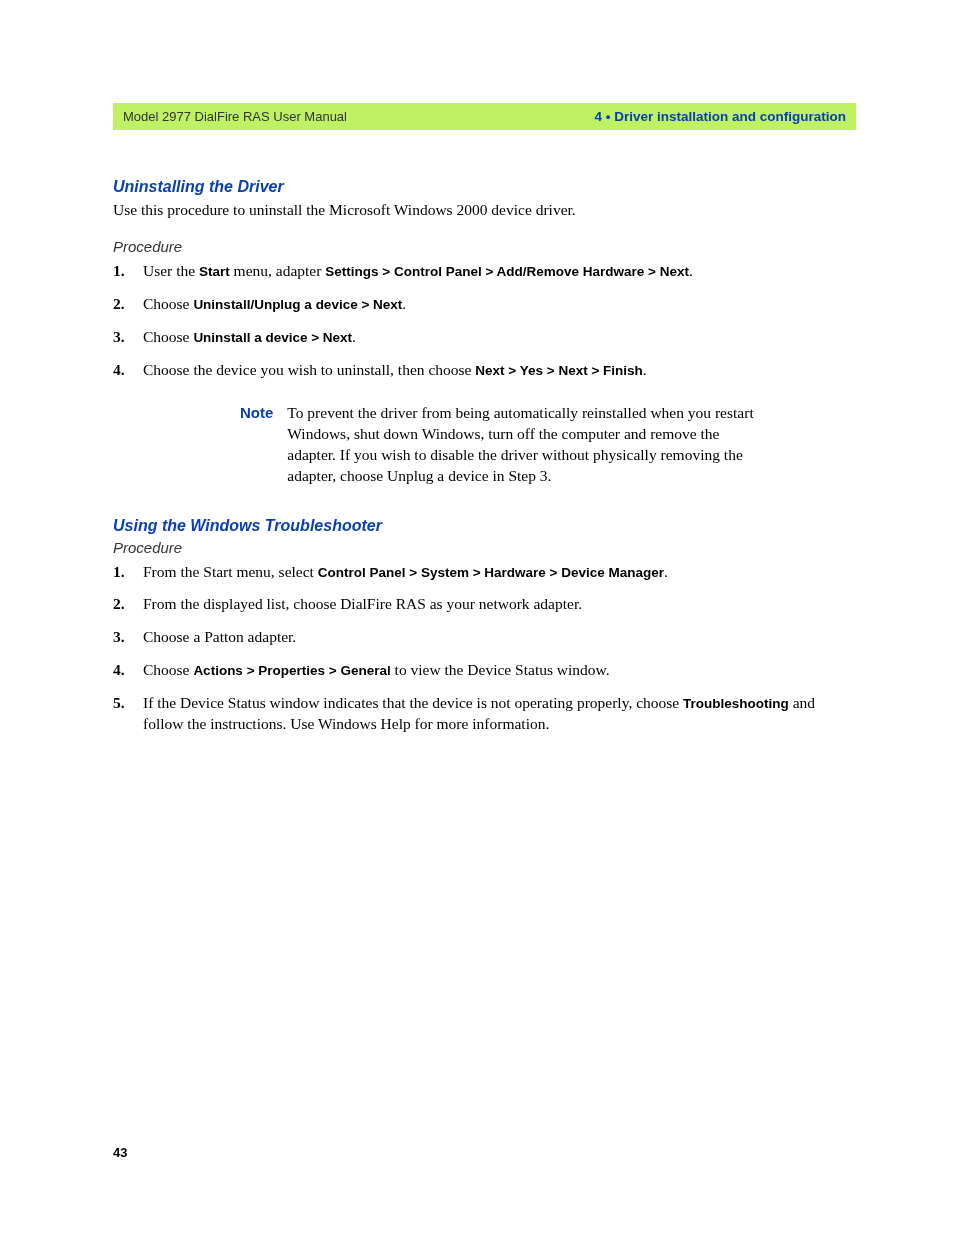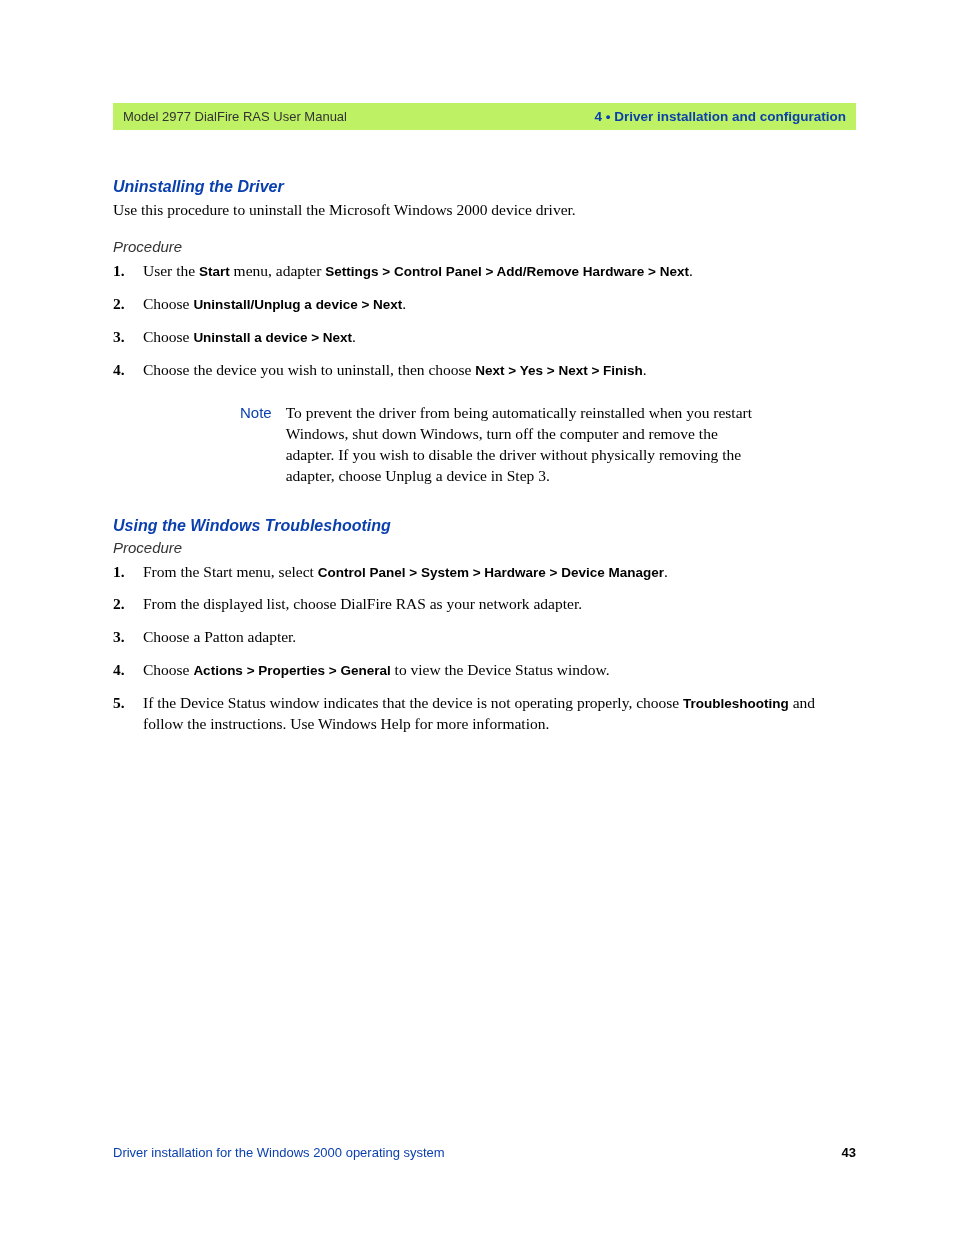--- a/index.html
+++ b/index.html
@@ -82,21 +82,21 @@
     font-weight: bold;
     font-size: 13.5px;
   }
   .note-block {
     display: flex;
     margin: 18px 97px 30px 127px;
     line-height: 1.35;
   }
   .note-label {
     font-family: Arial, Helvetica, sans-serif;
-    font-weight: normal;
+    font-weight: bold;
     color: #0a3fae;
     font-size: 15px;
     padding-right: 14px;
     flex-shrink: 0;
   }
   .note-text {
     font-family: Georgia, serif;
     font-size: 15.5px;
   }
   .footer {
@@ -131,29 +131,28 @@
     <li><span>Choose </span><span class="bold-sans">Uninstall/Unplug a device &gt; Next</span><span>.</span></li>
     <li><span>Choose </span><span class="bold-sans">Uninstall a device &gt; Next</span><span>.</span></li>
     <li><span>Choose the device you wish to uninstall, then choose </span><span class="bold-sans">Next &gt; Yes &gt; Next &gt; Finish</span><span>.</span></li>
   </ol>
 
   <div class="note-block">
     <div class="note-label">Note</div>
     <div class="note-text">To prevent the driver from being automatically reinstalled when you restart Windows, shut down Windows, turn off the computer and remove the adapter. If you wish to disable the driver without physically removing the adapter, choose Unplug a device in Step 3.</div>
   </div>
 
-  <div class="section-heading">Using the Windows Troubleshooting</div>
+  <div class="section-heading">Using the Windows Troubleshooter</div>
 
   <div class="sub-heading">Procedure</div>
   <ol class="procedure">
     <li><span>From the Start menu, select </span><span class="bold-sans">Control Panel &gt; System &gt; Hardware &gt; Device Manager</span><span>.</span></li>
     <li><span>From the displayed list, choose DialFire RAS as your network adapter.</span></li>
     <li><span>Choose a Patton adapter.</span></li>
     <li><span>Choose </span><span class="bold-sans">Actions &gt; Properties &gt; General</span><span> to view the Device Status window.</span></li>
     <li><span>If the Device Status window indicates that the device is not operating properly, choose </span><span class="bold-sans">Troubleshooting</span><span> and follow the instructions. Use Windows Help for more information.</span></li>
   </ol>
 
   <div class="footer">
-    <span class="footer-left">Driver installation for the Windows 2000 operating system</span>
     <span class="footer-right">43</span>
   </div>
 
 </div>
 
 </body></html>

